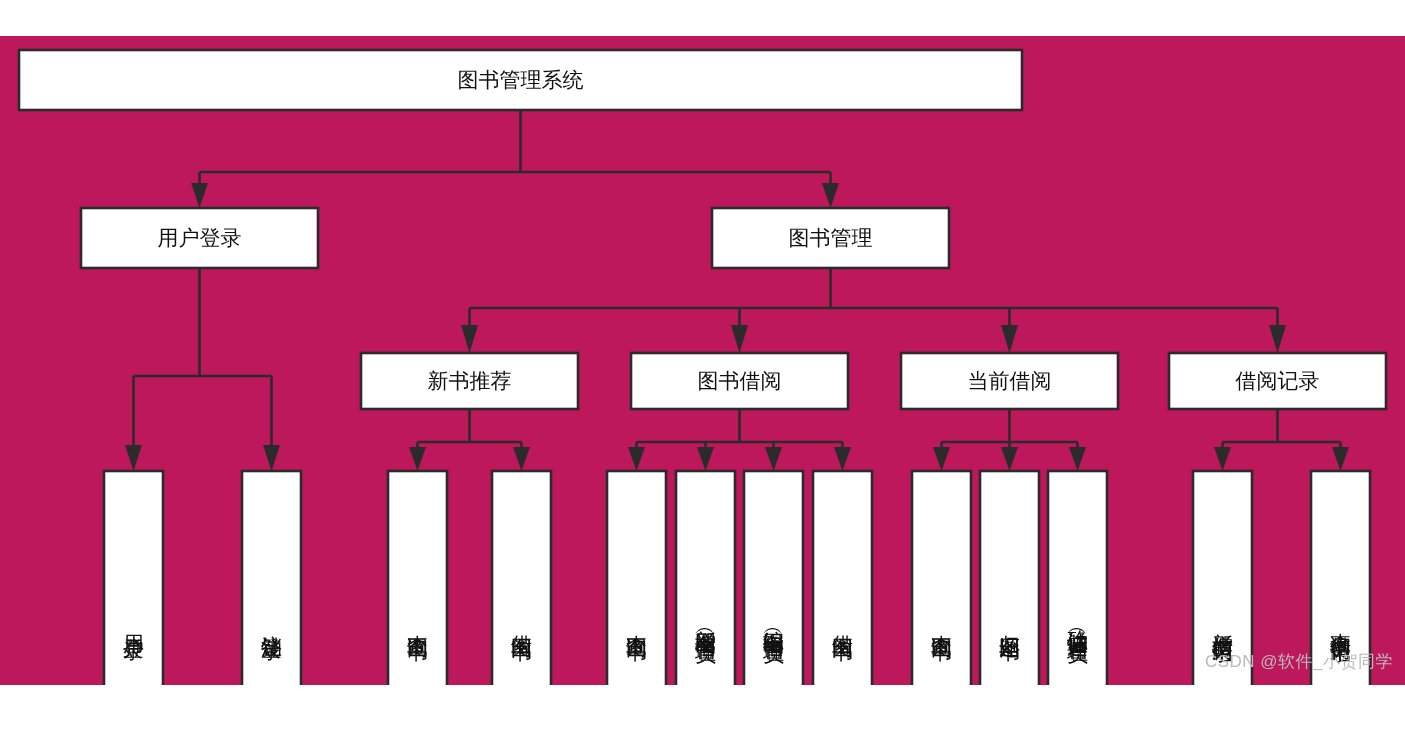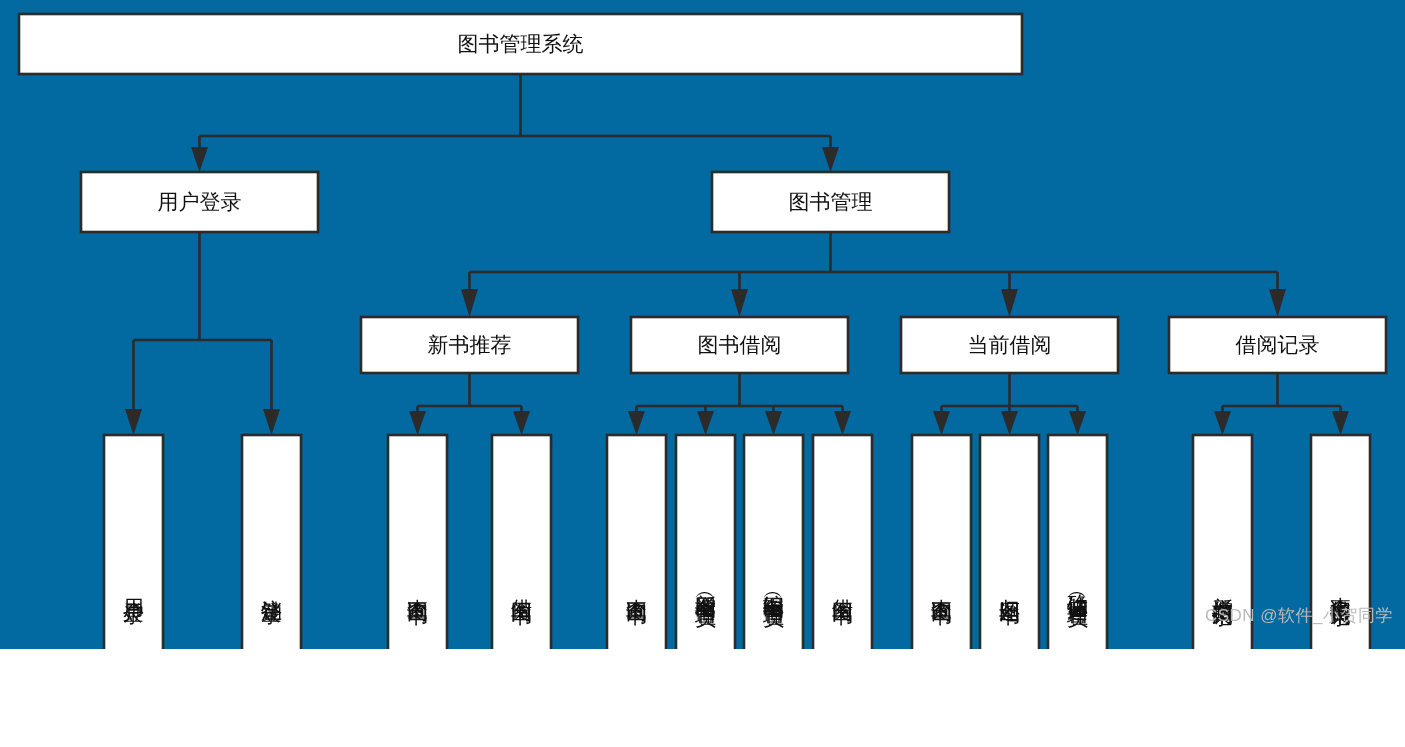--- a/index.html
+++ b/index.html
@@ -7,22 +7,23 @@
     padding: 0;
     background: #ffffff;
   }
   body {
     font-family: "Liberation Sans", "DejaVu Sans", sans-serif;
   }
   #stage {
     position: relative;
     width: 1405px;
     height: 649px;
-    background: #0369a1;
+    background: #be185d;
     overflow: hidden;
+    margin-top: 36px;
   }
   #diagram-svg {
     position: absolute;
     left: 0;
     top: 0;
     width: 1405px;
     height: 747px;
   }
   .node-box {
     fill: #ffffff;
@@ -66,21 +67,21 @@
     font-family: "Liberation Sans", "DejaVu Sans", sans-serif;
     font-size: 21px;
     line-height: 1.05;
     letter-spacing: 2px;
     color: #111111;
     white-space: nowrap;
   }
   #watermark {
     position: absolute;
     right: 12px;
-    bottom: 22px;
+    bottom: 12px;
     font-family: "Liberation Sans", "DejaVu Sans", sans-serif;
     font-size: 17px;
     color: #b9b9b9;
     letter-spacing: 0.5px;
     user-select: none;
   }
 </style>
 </head>
 <body>
 

